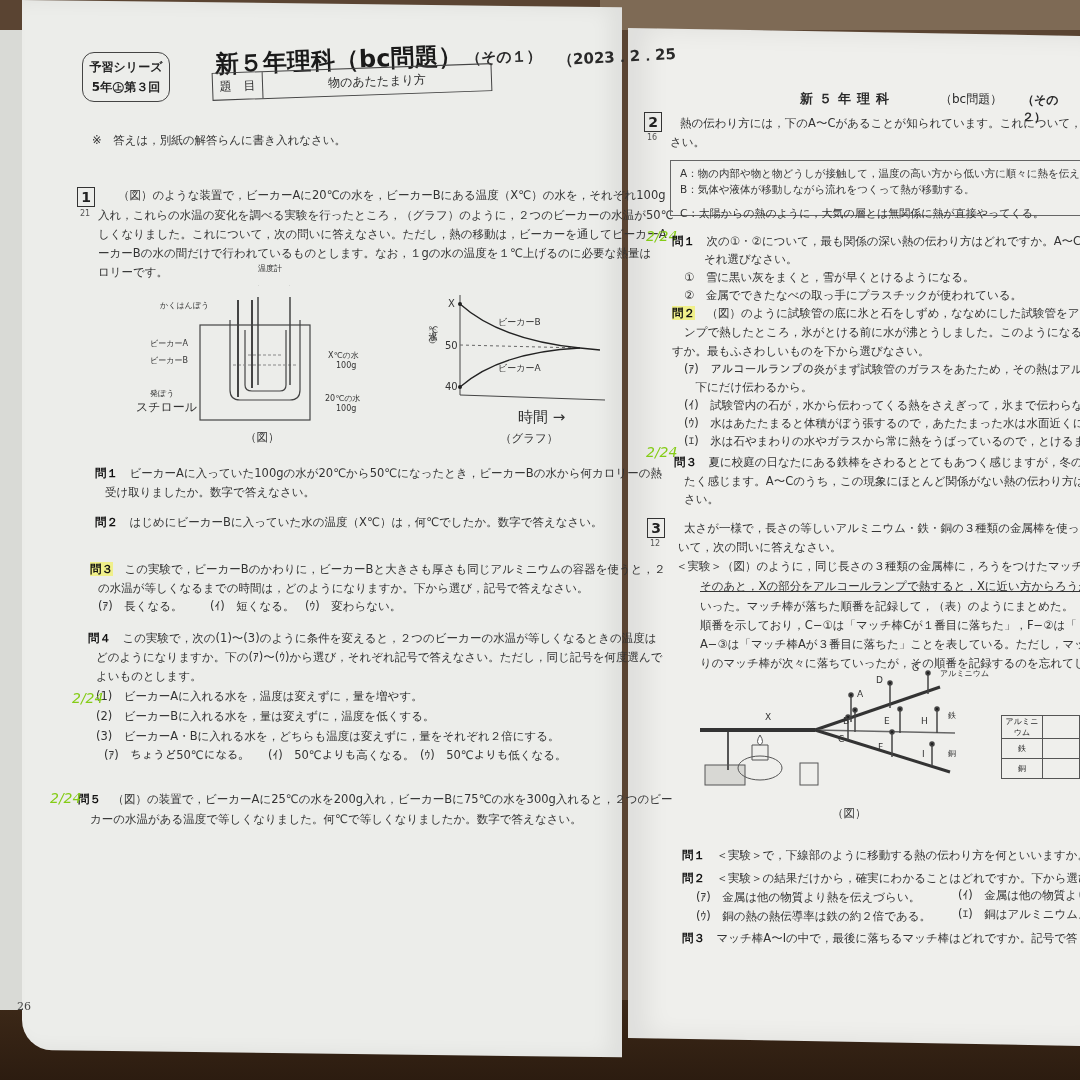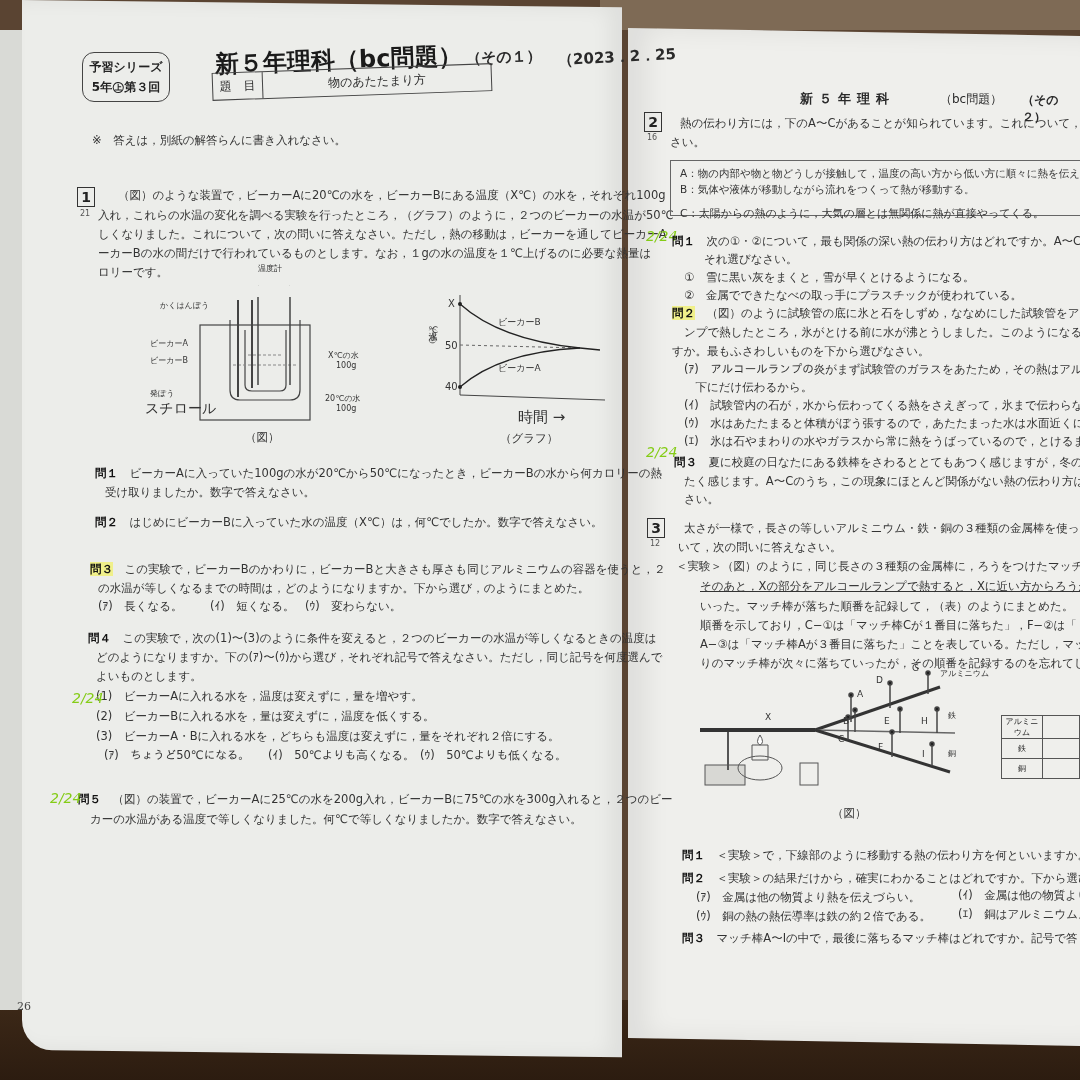--- a/index.html
+++ b/index.html
@@ -75,21 +75,21 @@
   <line x1="118" y1="12" x2="118" y2="100" stroke="#444" stroke-width="1.5"></line>
   <line x1="150" y1="12" x2="150" y2="100" stroke="#444" stroke-width="1.5"></line>
   <line x1="118" y1="0" x2="134" y2="-12" stroke="#444"></line>
   <line x1="150" y1="0" x2="134" y2="-12" stroke="#444"></line>
 </svg>
 <div class="abs t" style="left:258px;top:265px;font-size:8px">温度計</div>
 <div class="abs t" style="left:160px;top:302px;font-size:8px">かくはんぼう</div>
 <div class="abs t" style="left:150px;top:340px;font-size:8px">ビーカーA</div>
 <div class="abs t" style="left:150px;top:357px;font-size:8px">ビーカーB</div>
 <div class="abs t" style="left:150px;top:390px;font-size:8px">発ぽう</div>
-<div class="abs t" style="left:145px;top:401px;font-size:14px">スチロール</div>
+<div class="abs t" style="left:136px;top:401px;font-size:12px">スチロール</div>
 <div class="abs t" style="left:328px;top:352px;font-size:8px">X℃の水</div>
 <div class="abs t" style="left:336px;top:362px;font-size:8px">100g</div>
 <div class="abs t" style="left:325px;top:395px;font-size:8px">20℃の水</div>
 <div class="abs t" style="left:336px;top:405px;font-size:8px">100g</div>
 <div class="abs t" style="left:245px;top:432px">（図）</div>
 
 <svg style="left:440px;top:290px" width="170" height="115">
   <line x1="20" y1="5" x2="20" y2="105" stroke="#444"></line>
   <line x1="20" y1="105" x2="165" y2="110" stroke="#444"></line>
   <line x1="20" y1="55" x2="140" y2="58" stroke="#666" stroke-dasharray="3 3"></line>
@@ -106,21 +106,21 @@
 <div class="abs t" style="left:498px;top:364px;font-size:9px">ビーカーA</div>
 <div class="abs t" style="left:518px;top:410px;font-size:15px">時間 →</div>
 <div class="abs t" style="left:500px;top:433px">（グラフ）</div>
 
 <div class="abs t" style="left:95px;top:468px"><span class="b">問１</span>　<span>ビーカーAに入っていた100gの水が20℃から50℃になったとき，ビーカーBの水から何カロリーの熱</span></div>
 <div class="abs t" style="left:105px;top:487px">受け取りましたか。数字で答えなさい。</div>
 
 <div class="abs t" style="left:95px;top:517px"><span class="b">問２</span>　<span>はじめにビーカーBに入っていた水の温度（X℃）は，何℃でしたか。数字で答えなさい。</span></div>
 
 <div class="abs t" style="left:90px;top:564px"><span class="b hl">問３</span>　<span>この実験で，ビーカーBのかわりに，ビーカーBと大きさも厚さも同じアルミニウムの容器を使うと，２</span></div>
-<div class="abs t" style="left:98px;top:583px">の水温が等しくなるまでの時間は，どのようになりますか。下から選び，のようにまとめた。</div>
+<div class="abs t" style="left:98px;top:583px">の水温が等しくなるまでの時間は，どのようになりますか。下から選び，記号で答えなさい。</div>
 <div class="abs t" style="left:98px;top:601px">(ｱ)　長くなる。</div>
 <div class="abs t" style="left:210px;top:601px">(ｲ)　短くなる。</div>
 <div class="abs t" style="left:305px;top:601px">(ｳ)　変わらない。</div>
 
 <div class="abs t" style="left:88px;top:633px"><span class="b">問４</span>　<span>この実験で，次の(1)〜(3)のように条件を変えると，２つのビーカーの水温が等しくなるときの温度は</span></div>
 <div class="abs t" style="left:96px;top:652px">どのようになりますか。下の(ｱ)〜(ｳ)から選び，それぞれ記号で答えなさい。ただし，同じ記号を何度選んで</div>
 <div class="abs t" style="left:96px;top:671px">よいものとします。</div>
 <div class="abs t" style="left:96px;top:691px">(1)　ビーカーAに入れる水を，温度は変えずに，量を増やす。</div>
 <div class="abs t" style="left:96px;top:711px">(2)　ビーカーBに入れる水を，量は変えずに，温度を低くする。</div>
 <div class="abs t" style="left:96px;top:731px">(3)　ビーカーA・Bに入れる水を，どちらも温度は変えずに，量をそれぞれ２倍にする。</div>

